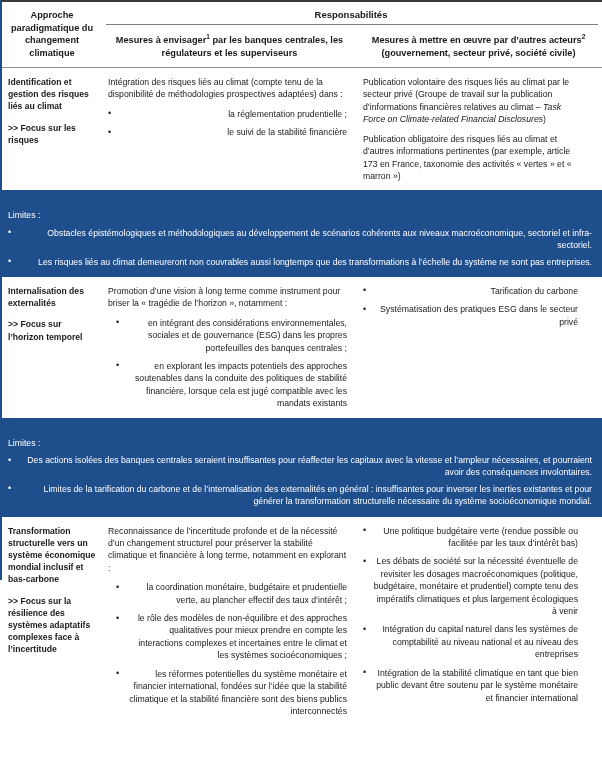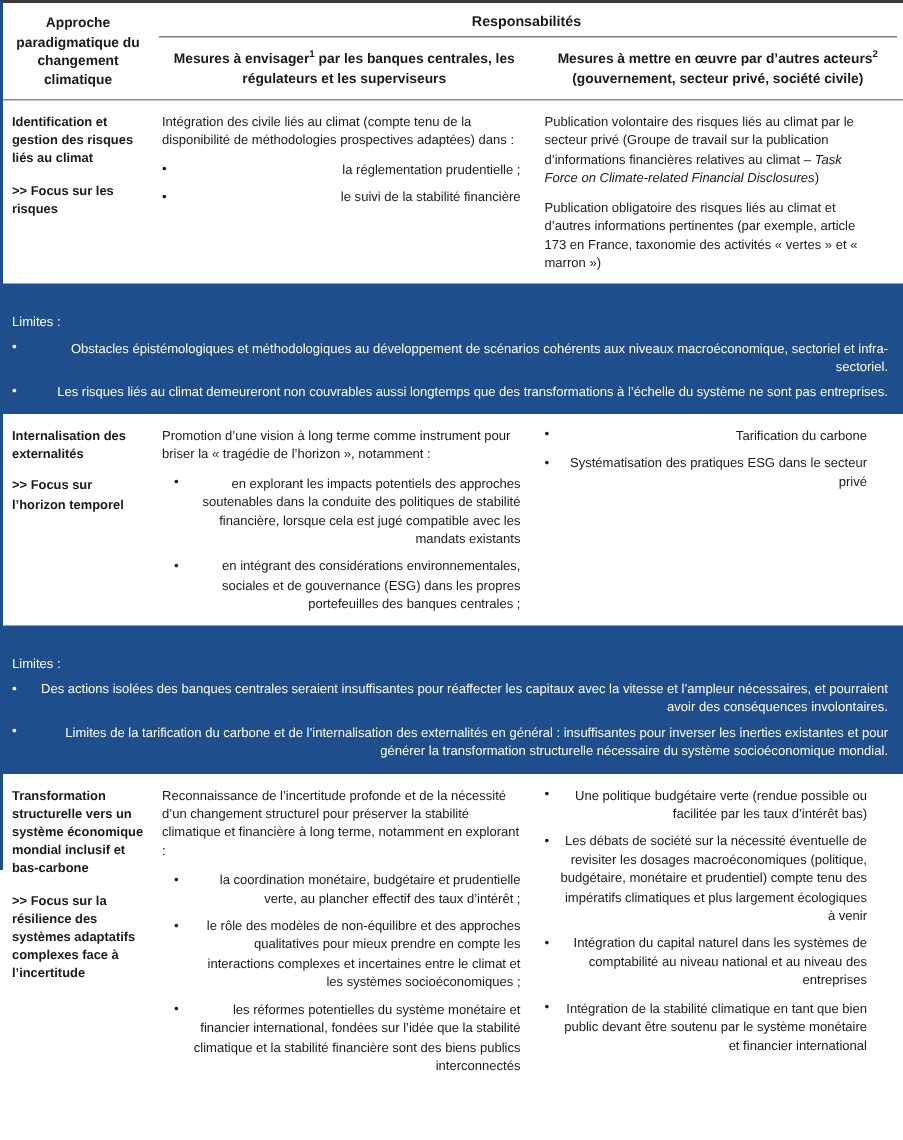--- a/index.html
+++ b/index.html
@@ -175,21 +175,21 @@
     </div>
   </div>
   <div class="head-bottom-rule"></div>
 
   <div class="row">
     <div class="col-a">
       <div>Identification et gestion des risques liés au climat</div>
       <div class="focus">&gt;&gt; Focus sur les risques</div>
     </div>
     <div class="col-b">
-      <div class="p">Intégration des civile liés au climat (compte tenu de la disponibilité de méthodologies prospectives adaptées) dans :</div>
+      <div class="p">Intégration des risques liés au climat (compte tenu de la disponibilité de méthodologies prospectives adaptées) dans :</div>
       <ul class="bul">
         <li>la réglementation prudentielle ;</li>
         <li>le suivi de la stabilité financière</li>
       </ul>
     </div>
     <div class="col-c">
       <div class="p"><span>Publication volontaire des risques liés au climat par le secteur privé (Groupe de travail sur la publication d’informations financières relatives au climat – </span><span class="ital">Task Force on Climate-related Financial Disclosures</span><span>)</span></div>
       <div class="p">Publication obligatoire des risques liés au climat et d’autres informations pertinentes (par exemple, article 173 en France, taxonomie des activités « vertes » et « marron »)</div>
     </div>
   </div>
@@ -203,22 +203,22 @@
   </div>
 
   <div class="row">
     <div class="col-a">
       <div>Internalisation des externalités</div>
       <div class="focus">&gt;&gt; Focus sur l’horizon temporel</div>
     </div>
     <div class="col-b">
       <div class="p">Promotion d’une vision à long terme comme instrument pour briser la « tragédie de l’horizon », notamment :</div>
       <ul class="bul indent">
+        <li>en intégrant des considérations environnementales, sociales et de gouvernance (ESG) dans les propres portefeuilles des banques centrales ;</li>
         <li>en explorant les impacts potentiels des approches soutenables dans la conduite des politiques de stabilité financière, lorsque cela est jugé compatible avec les mandats existants</li>
-        <li>en intégrant des considérations environnementales, sociales et de gouvernance (ESG) dans les propres portefeuilles des banques centrales ;</li>
       </ul>
     </div>
     <div class="col-c">
       <ul class="bul">
         <li>Tarification du carbone</li>
         <li>Systématisation des pratiques ESG dans le secteur privé</li>
       </ul>
     </div>
   </div>
 

